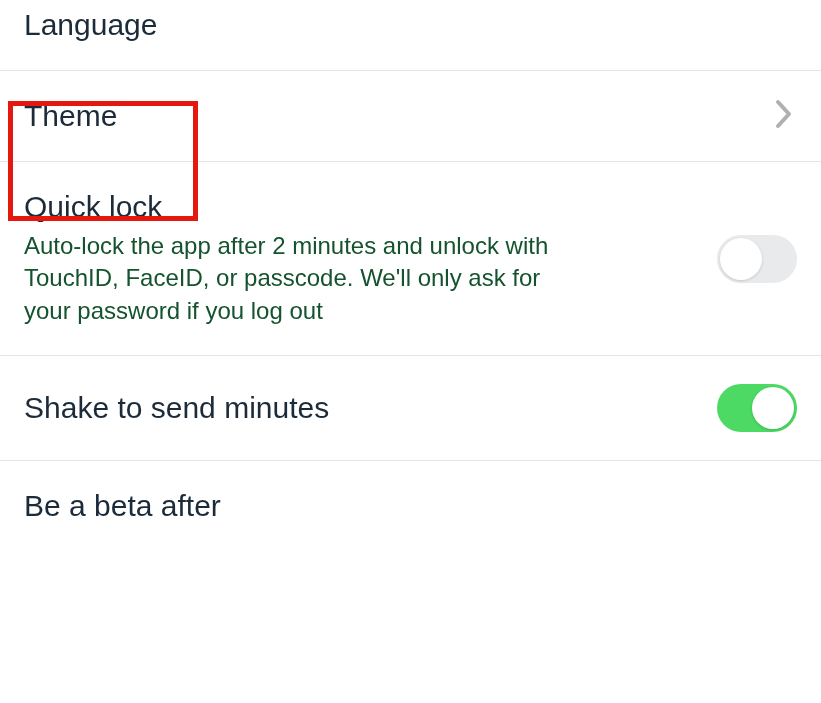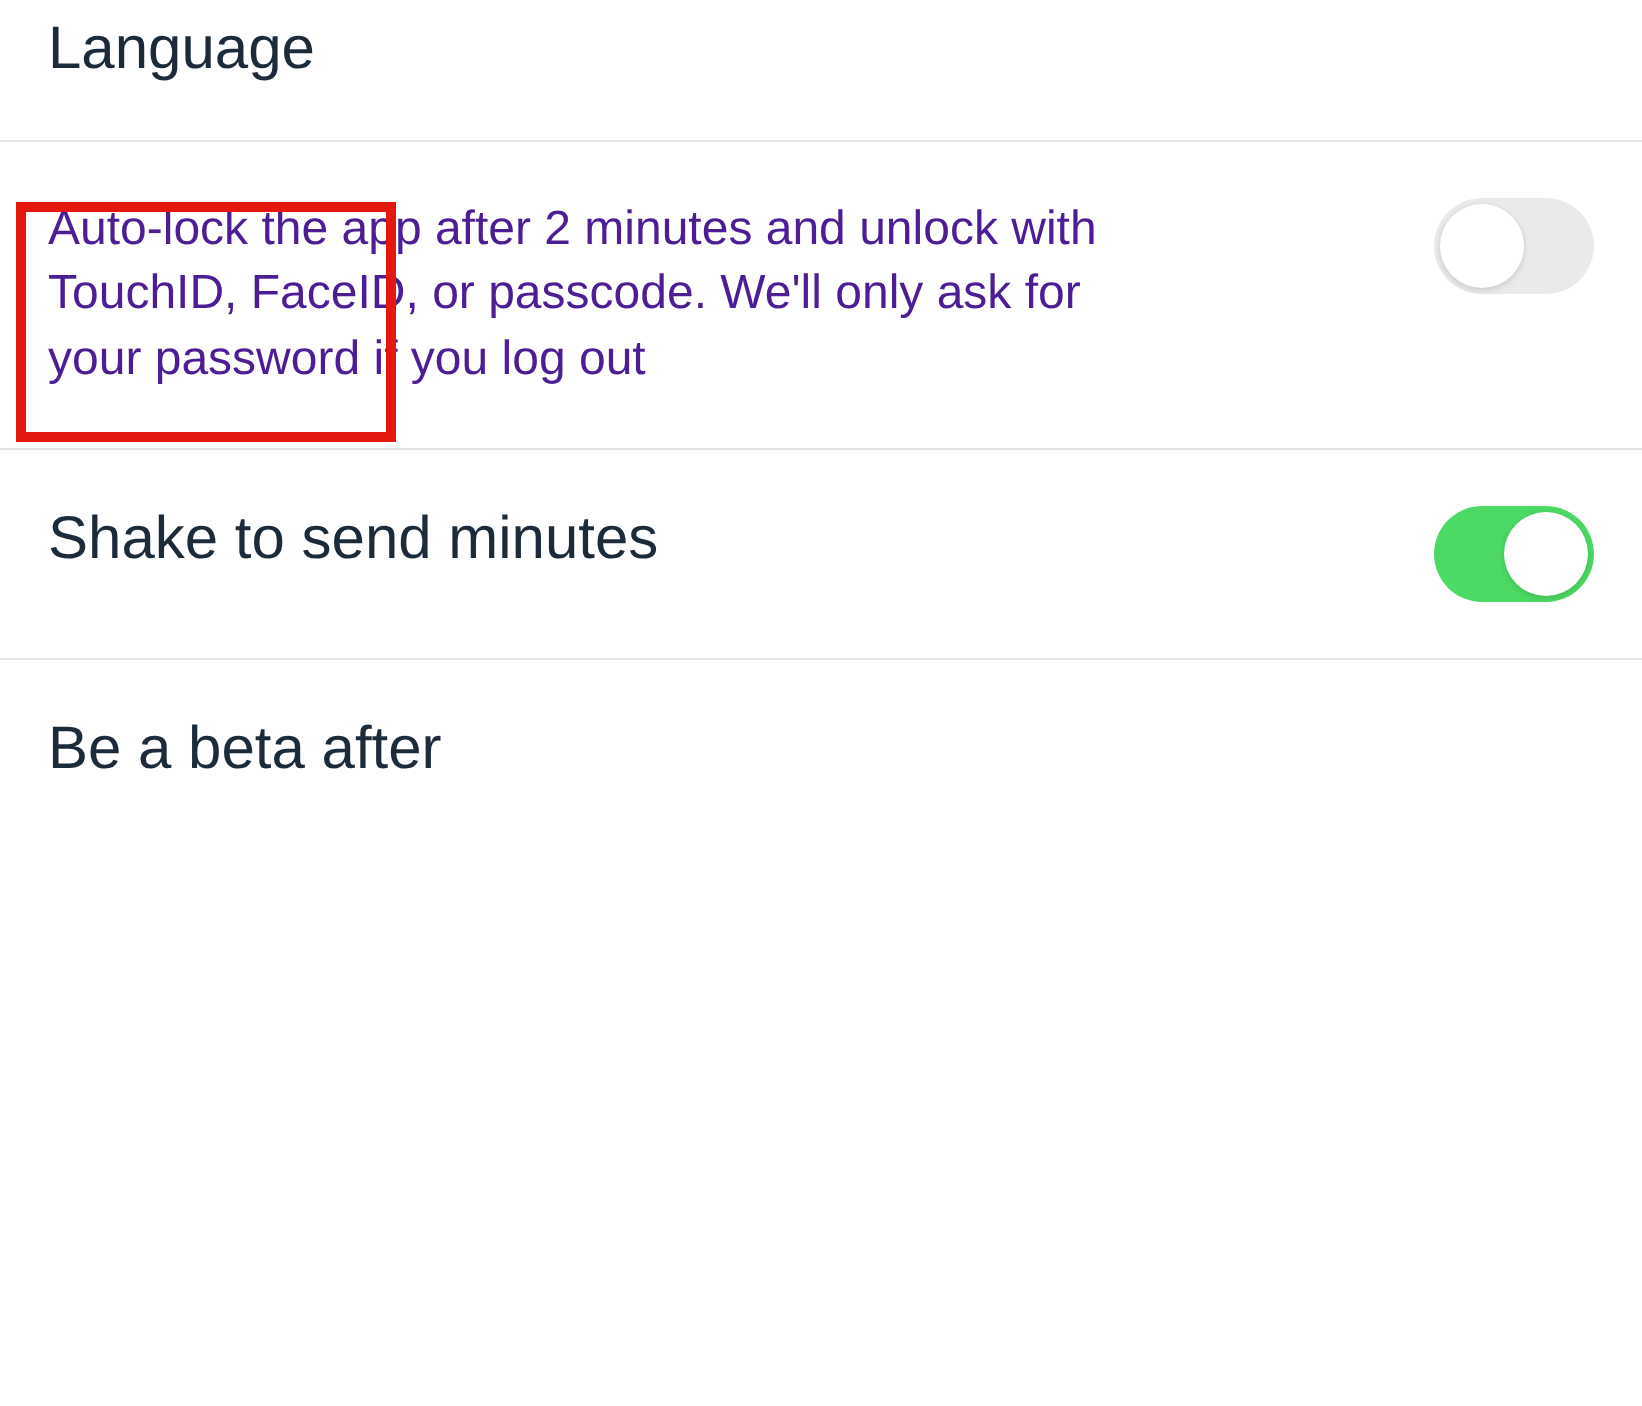--- a/index.html
+++ b/index.html
@@ -11,20 +11,21 @@
       font-family: -apple-system, BlinkMacSystemFont, "Segoe UI", Helvetica, Arial, sans-serif;
       background: #ffffff;
       width: 821px;
       color: #1a2b3c;
     }
     .settings-list {
       width: 100%;
     }
     .settings-item {
       display: flex;
+      align-items: center;
       justify-content: space-between;
       padding: 28px 24px;
       border-bottom: 1px solid #e5e5e5;
       min-height: 90px;
     }
     .settings-item.first {
       padding-top: 8px;
       min-height: 70px;
     }
     .settings-item.last {
@@ -37,21 +38,21 @@
       gap: 6px;
     }
     .settings-item-title {
       font-size: 30px;
       font-weight: 400;
       color: #1c2b3a;
     }
     .settings-item-description {
       font-size: 24px;
       font-weight: 400;
-      color: #4c1d95;
+      color: #14532d;
       line-height: 1.35;
       max-width: 560px;
     }
     .chevron {
       color: #b0b0b0;
       flex-shrink: 0;
       margin-right: 4px;
     }
     .toggle {
       width: 80px;
@@ -97,23 +98,34 @@
 <div class="container">
 
   <div class="settings-list">
 
     <div class="settings-item first">
       <div class="settings-item-content">
         <span class="settings-item-title">Language</span>
       </div>
     </div>
 
+    <div class="settings-item">
+      <div class="settings-item-content">
+        <span class="settings-item-title">Theme</span>
+      </div>
+      <span class="chevron">
+        <svg width="18" height="30" viewBox="0 0 18 30" fill="none">
+          <path d="M3 3 L14 15 L3 27" stroke="currentColor" stroke-width="4" stroke-linecap="round" stroke-linejoin="round"></path>
+        </svg>
+      </span>
+    </div>
 
     <div class="settings-item">
       <div class="settings-item-content">
+        <span class="settings-item-title">Quick lock</span>
         <span class="settings-item-description">Auto-lock the app after 2 minutes and unlock with TouchID, FaceID, or passcode. We'll only ask for your password if you log out</span>
       </div>
       <div class="toggle off">
         <div class="toggle-knob"></div>
       </div>
     </div>
 
     <div class="settings-item">
       <div class="settings-item-content">
         <span class="settings-item-title">Shake to send minutes</span>

